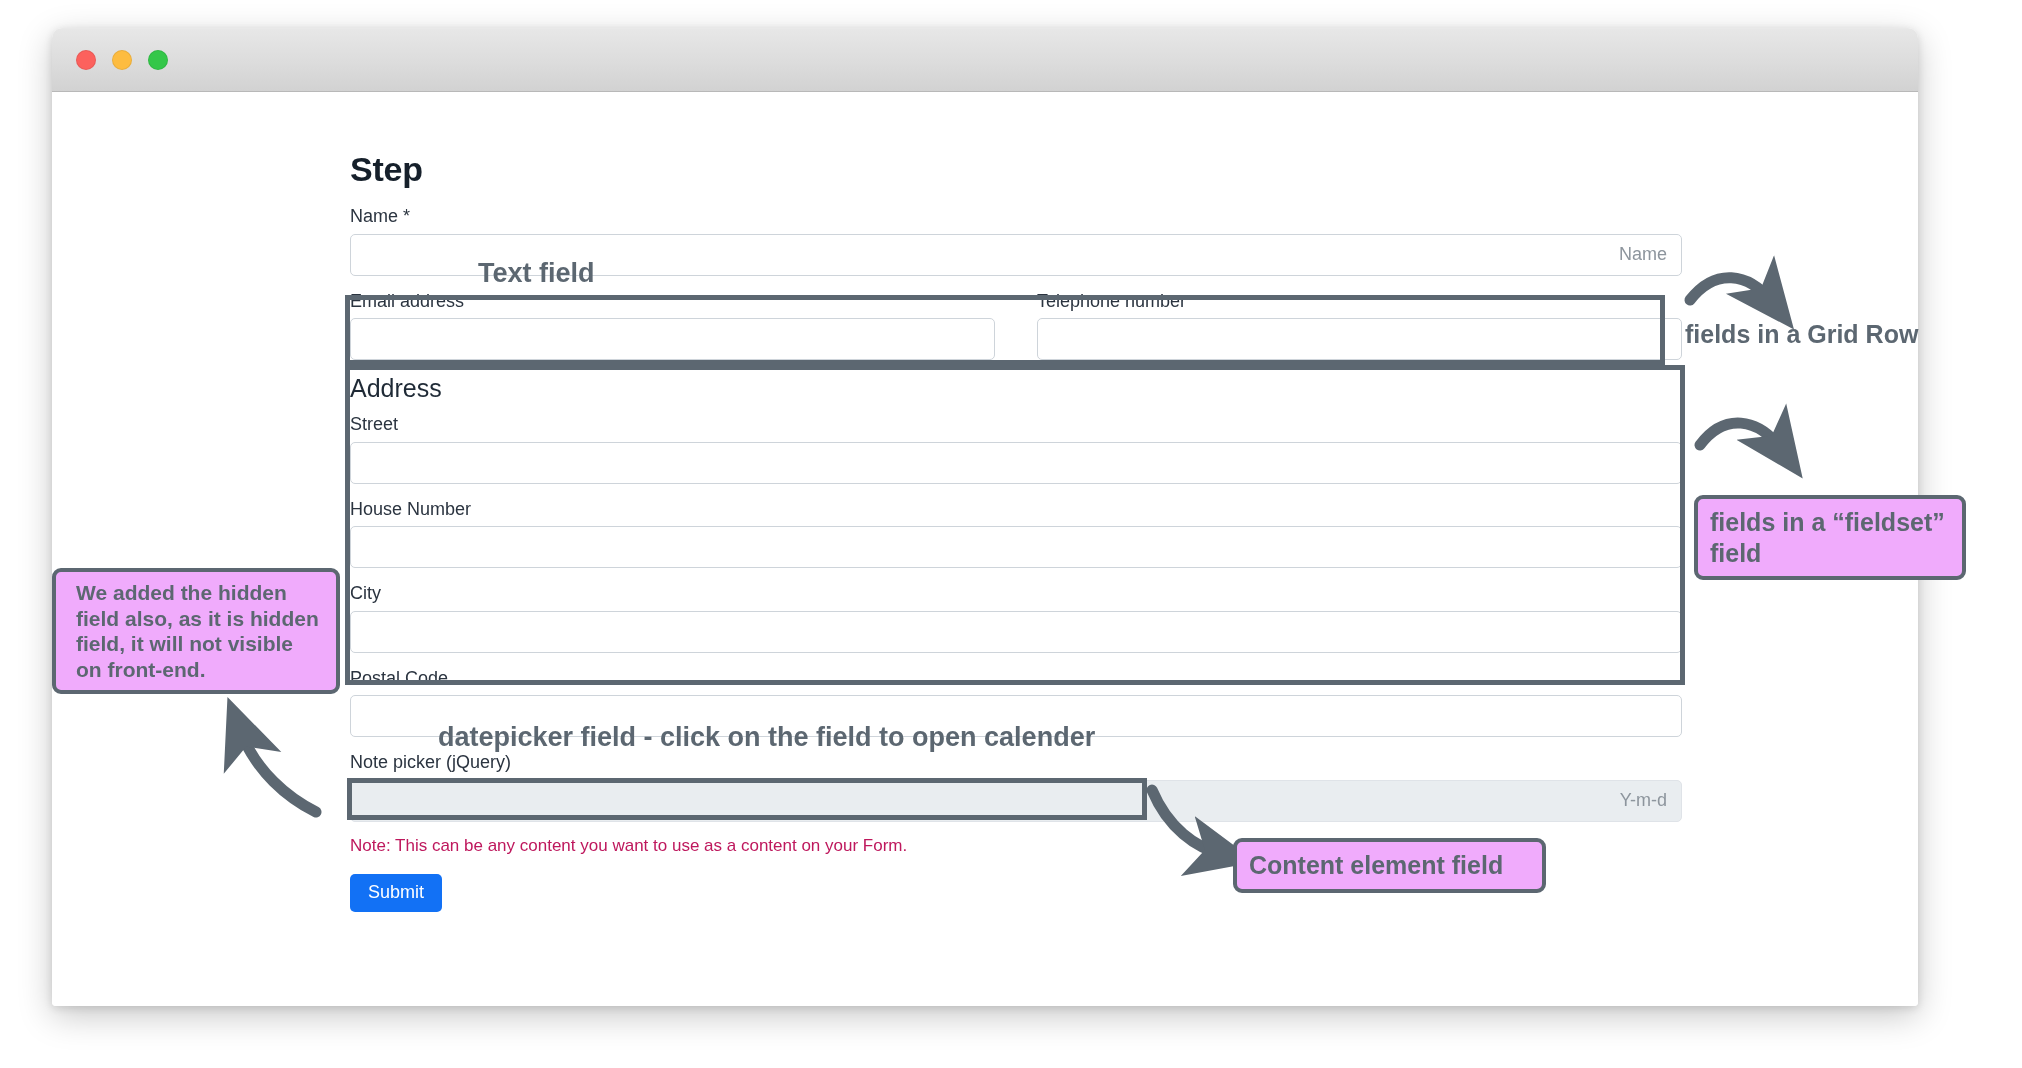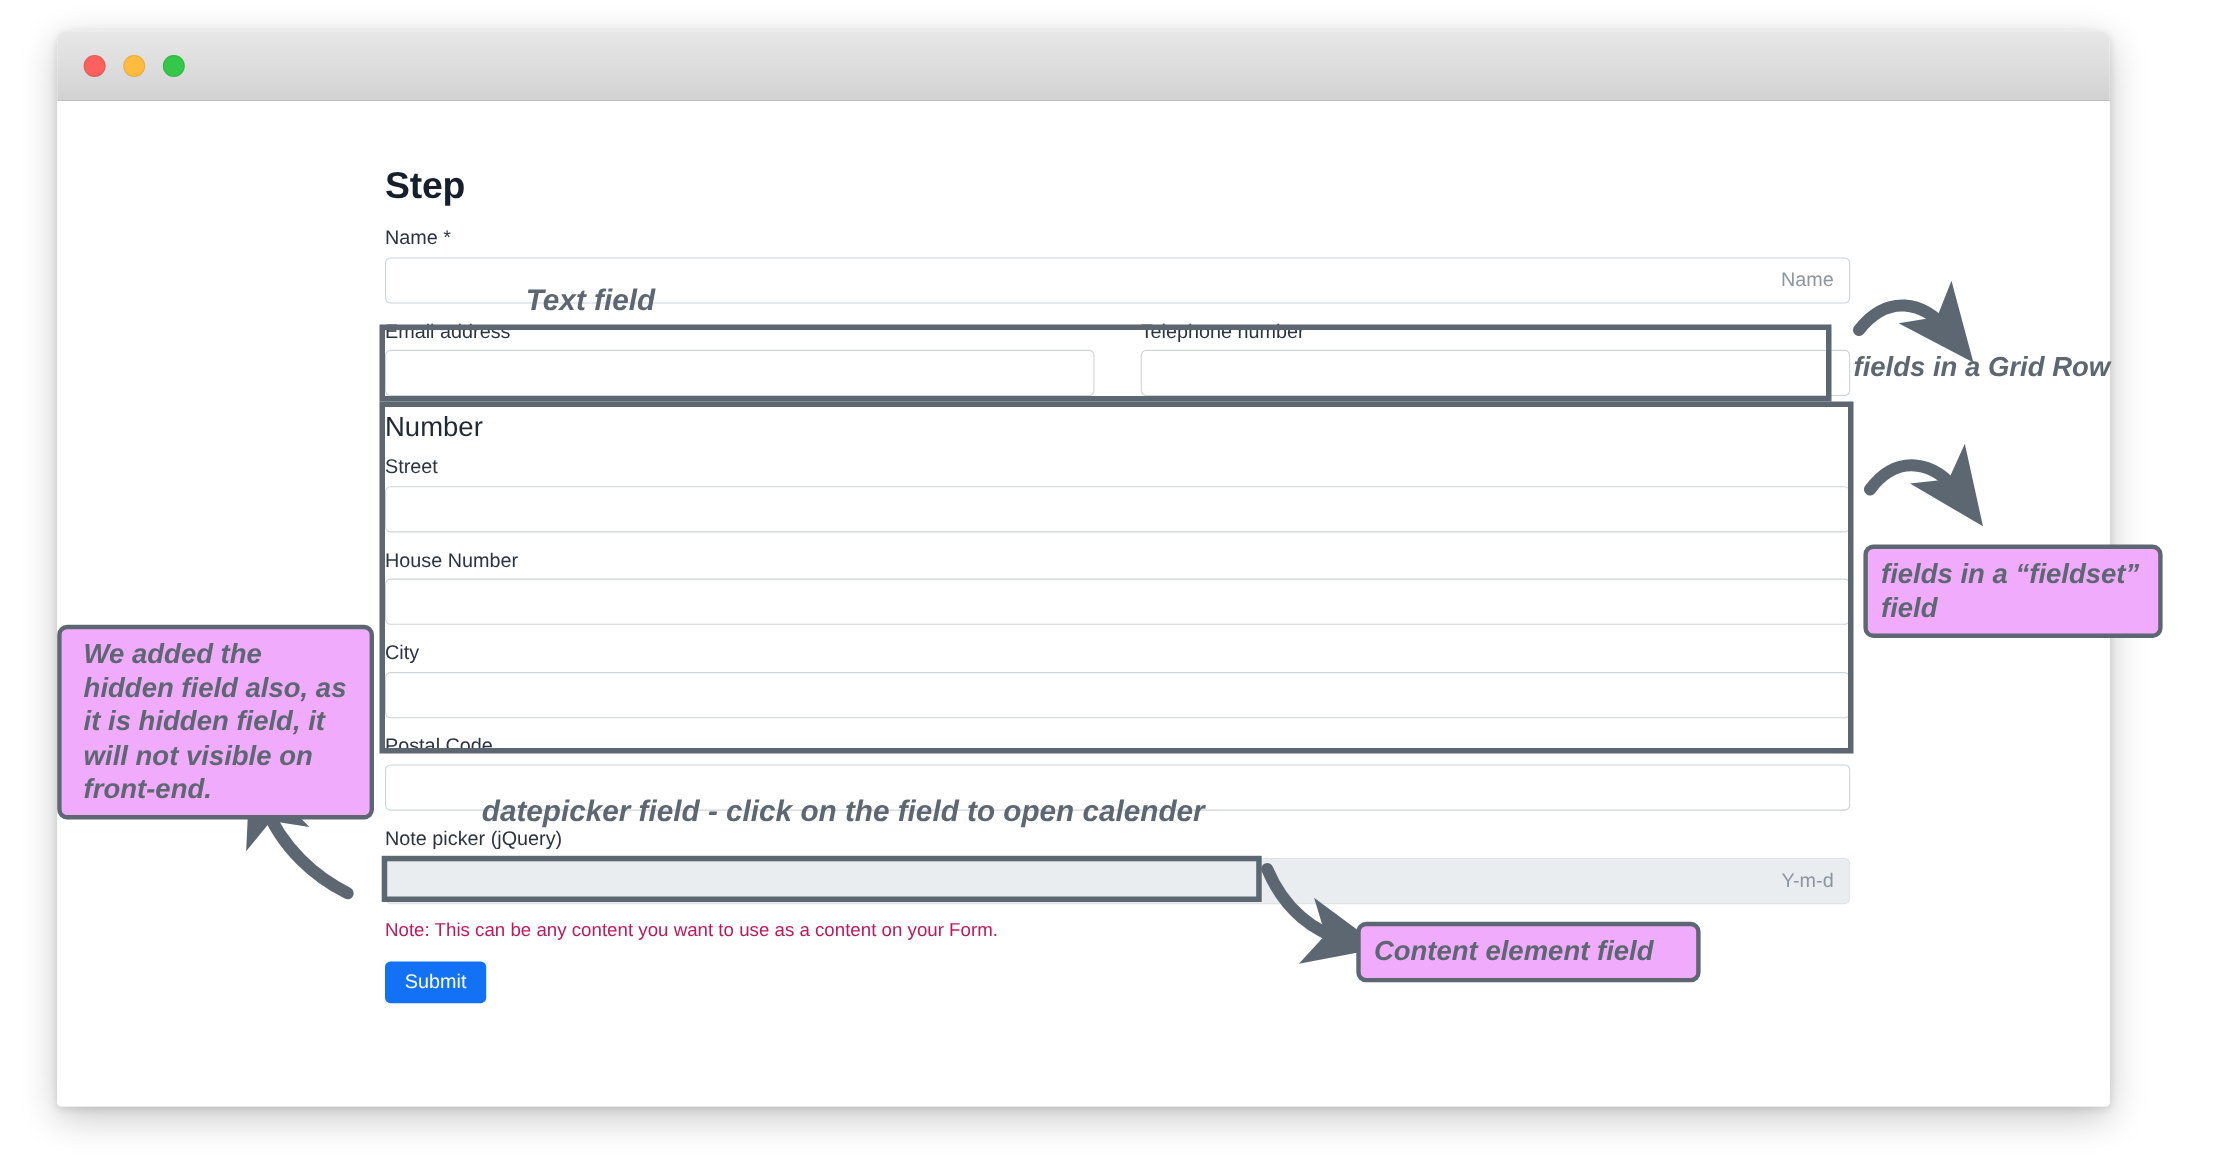--- a/index.html
+++ b/index.html
@@ -136,21 +136,20 @@
     cursor: pointer;
     line-height: 1.1;
   }
 
   
   .anno-layer {
     position: absolute;
     left: 0; top: 0;
     width: 2022px; height: 920px;
     pointer-events: none;
-    font-style: italic;
   }
   .anno-box {
     position: absolute;
     border: 5px solid #5c6771;
     background: transparent;
   }
   .anno-callout {
     position: absolute;
     border: 4px solid #5c6771;
     border-radius: 9px;
@@ -207,21 +206,21 @@
             <input class="finput" type="text" placeholder="" style="">
           </div>
           <div class="col">
             <div class="flabel">Telephone number</div>
             <input class="finput" type="text" placeholder="" style="">
           </div>
         </div>
 
         
         <fieldset class="addr-fs">
-          <div class="addr-legend">Number</div>
+          <div class="addr-legend">Address</div>
 
           <div class="field">
             <div class="flabel">Street</div>
             <input class="finput" type="text" style="">
           </div>
 
           <div class="field">
             <div class="flabel">House Number</div>
             <input class="finput" type="text" style="">
           </div>
@@ -281,16 +280,16 @@
     <div class="anno-text" style="left:478px; top:258px; font-size:27px;">Text field</div>
 
     <div class="anno-text" style="left:438px; top:722px; font-size:27px;">datepicker field - click on the field to open calender</div>
 
     <div class="anno-text" style="left:1685px; top:320px; font-size:25px;">fields in a Grid Row</div>
 
     <div class="anno-callout" style="left:1694px; top:495px; width:272px; font-size:25px;">fields in a “fieldset” field</div>
 
     <div class="anno-callout" style="left:1233px; top:838px; width:313px; font-size:25px;">Content element field</div>
 
-    <div class="anno-callout" style="left:52px; top:568px; width:288px; font-size:25px;padding-left:20px;">We added the hidden field also, as it is hidden field, it will not visible on front-end.</div>
+    <div class="anno-callout" style="left:52px; top:568px; width:288px; font-size:21px;padding-left:20px;">We added the hidden field also, as it is hidden field, it will not visible on front-end.</div>
 
   </div>
 </div>
 
 </body></html>

